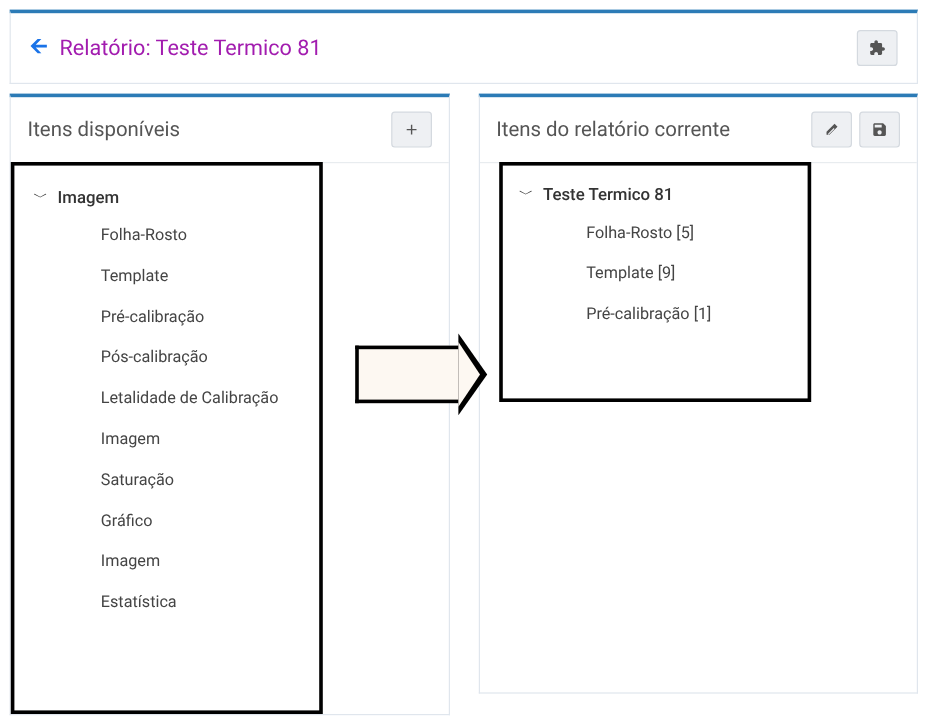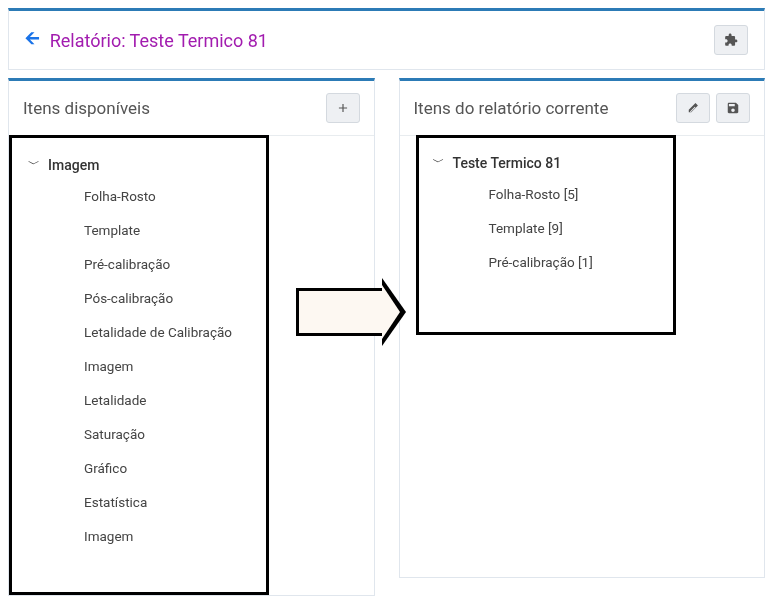--- a/index.html
+++ b/index.html
@@ -172,25 +172,24 @@
           <span class="chevron">﹀</span>
           <span>Imagem</span>
         </div>
         <ul class="tree-items" id="available-items">
             <li>Folha-Rosto</li>
             <li>Template</li>
             <li>Pré-calibração</li>
             <li>Pós-calibração</li>
             <li>Letalidade de Calibração</li>
             <li>Imagem</li>
-            <li>Letalidade</li>
             <li>Saturação</li>
             <li>Gráfico</li>
+            <li>Imagem</li>
             <li>Estatística</li>
-            <li>Imagem</li>
           </ul>
       </div>
     </div>
   </div>
 
   <div class="arrow-block"></div>
   <div class="arrow-head"></div>
   <div class="arrow-head-inner"></div>
 
   <div class="panel">

